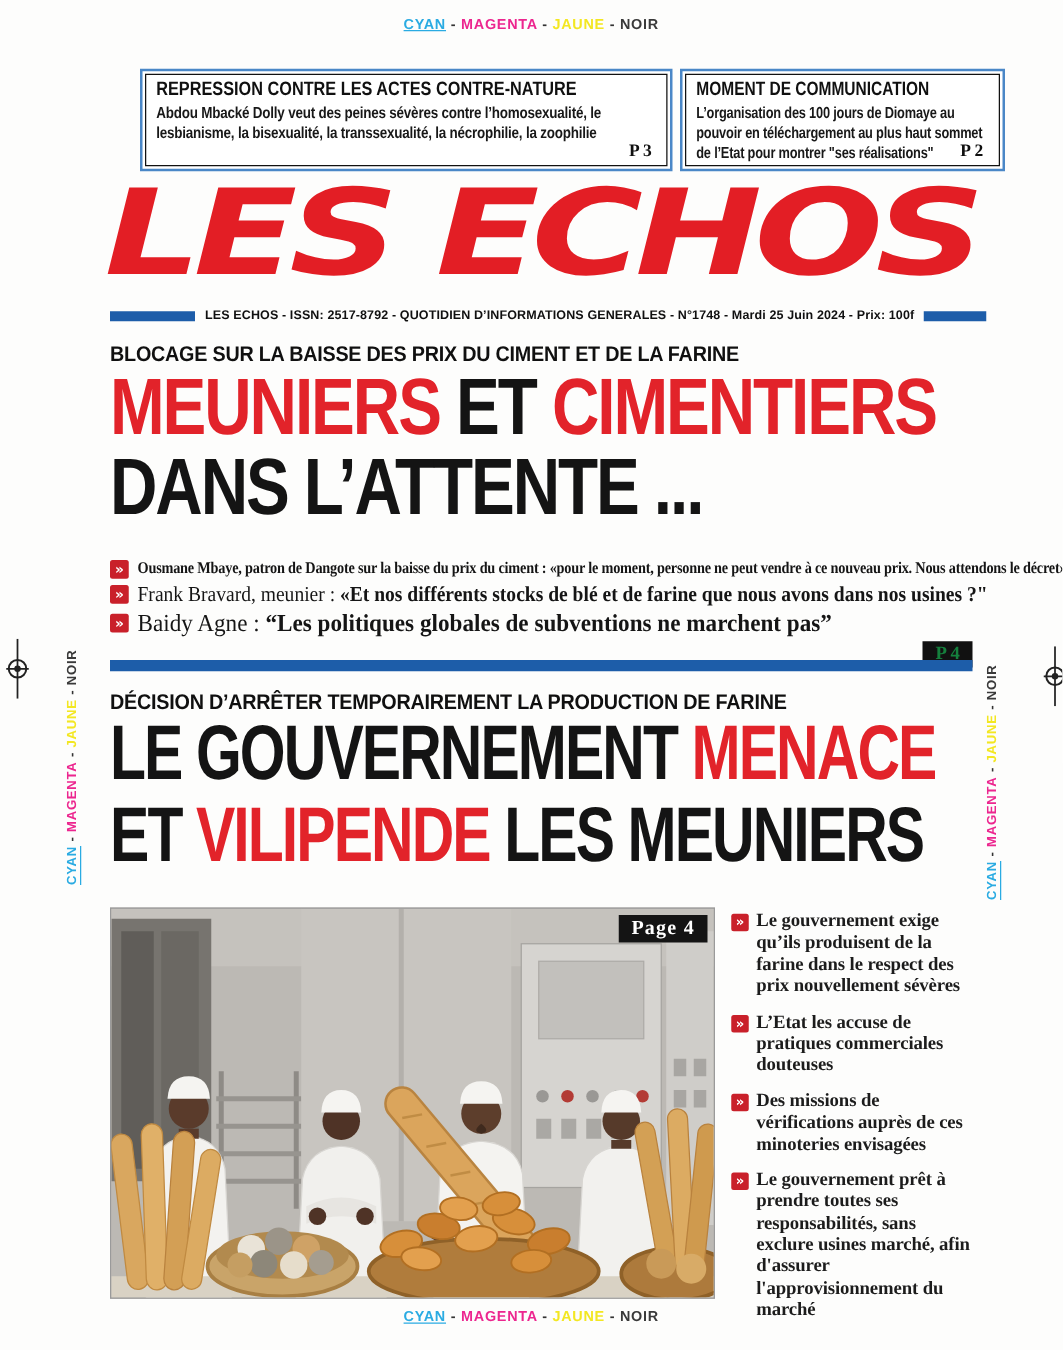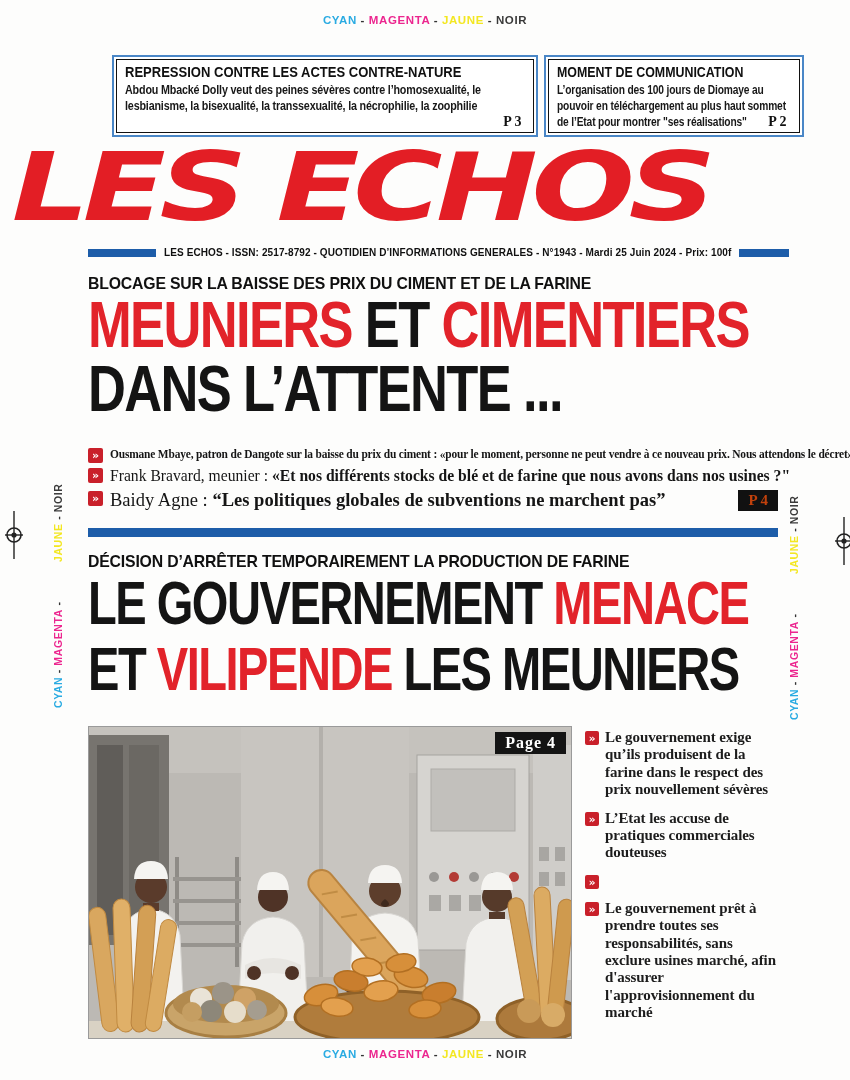--- a/index.html
+++ b/index.html
@@ -12,41 +12,41 @@
   body{background:#ffffff;font-family:"Liberation Sans",sans-serif;}
   .sheet{position:relative;width:850px;height:1080px;background:#fdfdfc;overflow:hidden;}
 
   
   .reg-line{position:absolute;width:100%;text-align:center;font-weight:bold;font-size:11.5px;letter-spacing:.6px;color:#333;}
   .reg-top{top:14px;}
   .reg-bottom{top:1048px;}
   .reg-side{position:absolute;writing-mode:vertical-rl;transform:rotate(180deg);font-weight:bold;font-size:10.5px;letter-spacing:.6px;color:#333;height:270px;display:flex;align-items:center;}
   .reg-left{left:52px;top:438px;}
   .reg-right{left:788px;top:450px;}
-  .c-cyan{color:var(--reg-cyan);} .c-mag{color:var(--reg-magenta);text-align:right;} .c-jau{color:var(--reg-jaune);margin-top:36px;} .c-noir{color:var(--reg-noir);}
+  .c-cyan{color:var(--reg-cyan);text-decoration:underline;} .c-mag{color:var(--reg-magenta);text-align:right;} .c-jau{color:var(--reg-jaune);} .c-noir{color:var(--reg-noir);}
   .reg-mark{position:absolute;}
   .reg-mark.l{left:1px;top:511px;} .reg-mark.r{left:831px;top:517px;}
 
   .content{position:absolute;left:88px;top:0;width:690px;height:1080px;}
 
   
   .cnd{transform:scaleX(.84);transform-origin:0 0;width:119%;}
   .cnd2{transform:scaleX(.80);transform-origin:0 0;width:125%;}
 
   
   .top-boxes{position:absolute;top:55px;left:0;width:690px;height:82px;display:flex;gap:6px;padding-left:24px;}
   .news-box{border:2px solid var(--box-border-blue);background:#fff;padding:2px;}
   .news-box.b1{flex:0 0 352px;} .news-box.b2{flex:1;}
   .news-box-inner{border:1px solid #111;height:100%;padding:3px 8px 2px 8px;position:relative;overflow:hidden;}
   .box-title{font-weight:800;font-size:15.5px;line-height:1.2;color:#101010;white-space:nowrap;}
   .box-body{font-weight:700;font-size:12.8px;line-height:1.26;color:#181818;letter-spacing:-.2px;}
   .page-ref{position:absolute;right:12px;bottom:2px;font-family:"Liberation Serif",serif;font-weight:bold;font-size:14px;color:#101010;background:#fff;padding-left:4px;}
 
   
-  .masthead{position:absolute;top:134px;left:0;width:690px;height:110px;text-align:left;}
+  .masthead{position:absolute;top:134px;left:0;width:690px;height:110px;text-align:center;}
   .masthead-title{display:inline-block;font-family:"DejaVu Sans",sans-serif;font-weight:bold;font-style:italic;font-size:95px;line-height:106px;color:var(--brand-red);letter-spacing:-5px;white-space:nowrap;transform:scaleX(1.28);transform-origin:50% 50%;}
   .strapline{position:absolute;top:247px;left:0;width:690px;display:flex;align-items:center;gap:8px;}
   .bar{height:8px;background:var(--bar-blue);flex:none;}
   .bar.bl{width:68px;} .bar.br{width:50px;}
   .strap-text{flex:1;text-align:center;font-weight:700;font-size:10px;letter-spacing:.1px;color:#101010;white-space:nowrap;}
 
   
   .kicker{position:absolute;left:0;font-weight:800;font-size:17px;color:#101010;white-space:nowrap;transform:scaleX(.93);transform-origin:0 0;letter-spacing:-.2px;}
   .k1{top:274px;} .k2{top:552px;}
   .hline{position:absolute;left:0;font-weight:800;white-space:nowrap;transform-origin:0 0;color:var(--ink);}
@@ -59,21 +59,21 @@
   
   .quotes{position:absolute;top:446px;left:0;width:690px;}
   .quote-row{display:flex;align-items:flex-start;margin-bottom:3px;font-family:"Liberation Serif",serif;color:#151515;}
   .q-icon{flex:none;width:15px;height:15px;background:var(--bullet-red);color:#fff;font-family:"DejaVu Sans",sans-serif;font-weight:bold;font-size:11px;line-height:15px;text-align:center;margin-right:7px;margin-top:2px;border-radius:2px;}
   .q-text{white-space:nowrap;}
   .q0 .q-text{font-size:13px;transform:scaleX(.88);transform-origin:0 0;letter-spacing:-.2px;}
   .q0 .lead,.q0 .qt{font-weight:700;}
   .q1 .q-text{font-size:17px;transform:scaleX(.92);transform-origin:0 0;}
   .q2 .q-text{font-size:19.5px;transform:scaleX(.95);transform-origin:0 0;}
   .lead{font-weight:400;} .qt{font-weight:700;}
-  .p4-badge{margin-left:auto;background:var(--badge-black);color:#c2410c;font-family:"Liberation Serif",serif;font-weight:bold;font-size:15px;padding:2px 10px;align-self:center;flex:none;}
+  .p4-badge{margin-left:auto;background:var(--badge-black);color:#15803d;font-family:"Liberation Serif",serif;font-weight:bold;font-size:15px;padding:2px 10px;align-self:center;flex:none;margin-top:24px;}
   .divider{position:absolute;top:528px;left:0;width:690px;height:9px;background:var(--bar-blue);}
 
   
   .photo{position:absolute;top:726px;left:0;width:484px;height:313px;border:1px solid #9a9a9a;background:#bcb9b4;overflow:hidden;}
   .photo svg{display:block;}
   .photo-badge{position:absolute;top:5px;right:5px;background:#141414;color:#fff;font-family:"Liberation Serif",serif;font-weight:bold;font-size:16px;padding:2px 10px;letter-spacing:1px;}
   .points{position:absolute;top:729px;left:497px;width:193px;}
   .point{display:flex;align-items:flex-start;margin-bottom:11px;font-family:"Liberation Serif",serif;font-weight:700;font-size:15px;line-height:1.16;letter-spacing:-.1px;color:#1c1c1c;}
   .pt-icon{flex:none;width:14px;height:14px;background:var(--bullet-red);color:#fff;font-family:"DejaVu Sans",sans-serif;font-weight:bold;font-size:10.5px;line-height:14px;text-align:center;margin-right:6px;margin-top:2px;border-radius:2px;}
 </style>
@@ -154,21 +154,21 @@
           <span class="page-ref">P 2</span>
         </div>
       </div>
     </div>
 
     <div class="masthead">
       <span class="masthead-title">LES ECHOS</span>
     </div>
     <div class="strapline">
       <span class="bar bl"></span>
-      <span class="strap-text">LES ECHOS - ISSN: 2517-8792 - QUOTIDIEN D’INFORMATIONS GENERALES - N°1943 - Mardi 25 Juin 2024 - Prix: 100f</span>
+      <span class="strap-text">LES ECHOS - ISSN: 2517-8792 - QUOTIDIEN D’INFORMATIONS GENERALES - N°1748 - Mardi 25 Juin 2024 - Prix: 100f</span>
       <span class="bar br"></span>
     </div>
 
     <div class="kicker k1">BLOCAGE SUR LA BAISSE DES PRIX DU CIMENT ET DE LA FARINE</div>
     <div class="hline h1 h1a"><span class="red">MEUNIERS</span><span class="blk"> ET </span><span class="red">CIMENTIERS</span></div>
     <div class="hline h1 h1b blk">DANS L’ATTENTE ...</div>
 
     <div class="quotes">
       <div class="quote-row q0">
         <span class="q-icon">»</span>
@@ -305,20 +305,21 @@
       <div class="point">
         <span class="pt-icon">»</span>
         <span>Le gouvernement exige qu’ils produisent de la farine dans le respect des prix nouvellement sévères</span>
       </div>
       <div class="point">
         <span class="pt-icon">»</span>
         <span>L’Etat les accuse de pratiques commerciales douteuses</span>
       </div>
       <div class="point">
         <span class="pt-icon">»</span>
+        <span>Des missions de vérifications auprès de ces minoteries envisagées</span>
       </div>
       <div class="point">
         <span class="pt-icon">»</span>
         <span>Le gouvernement prêt à prendre toutes ses responsabilités, sans exclure usines marché, afin d'assurer l'approvisionnement du marché</span>
       </div>
     </div>
 
   </div>
 
   <div class="reg-line reg-bottom">

